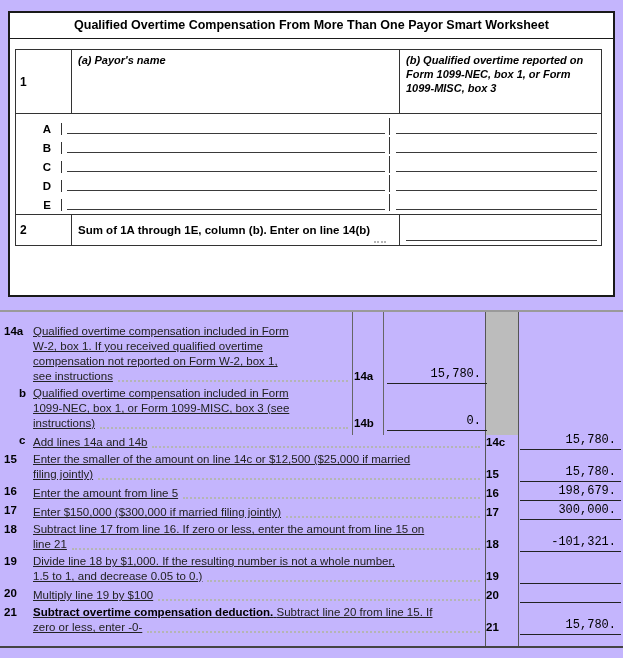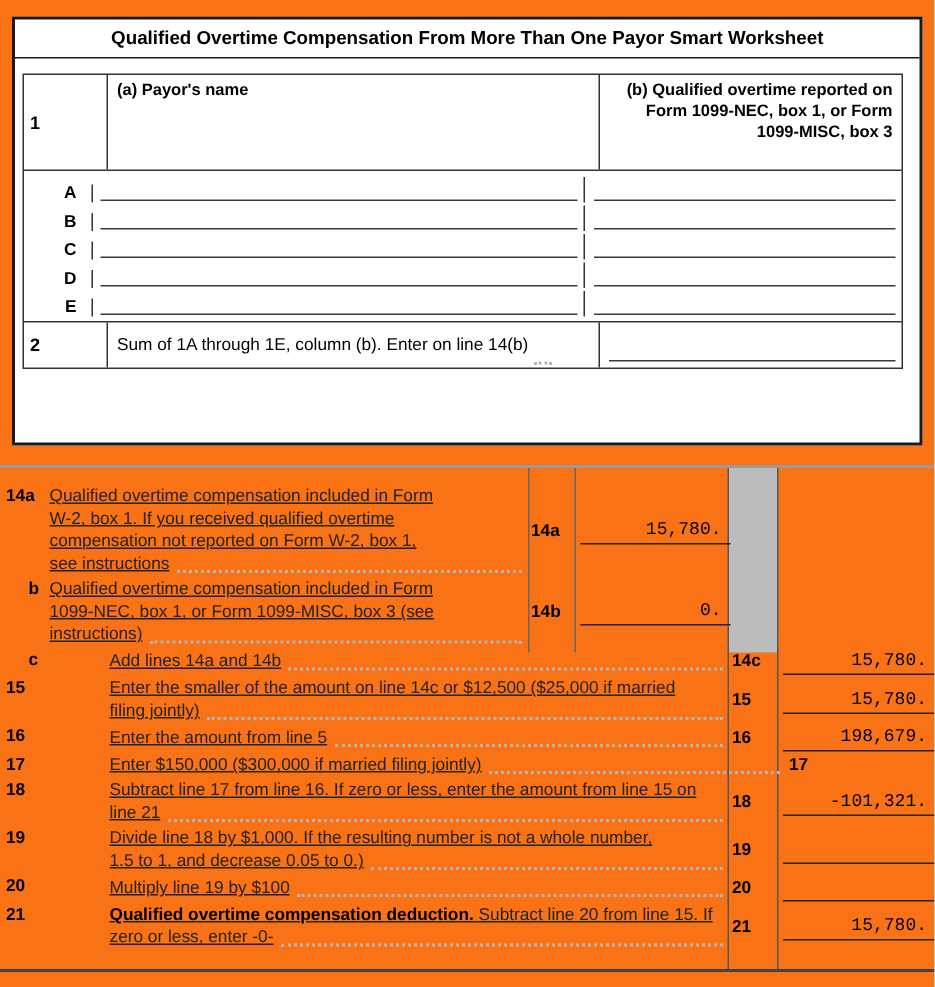--- a/index.html
+++ b/index.html
@@ -1,69 +1,69 @@
 <!DOCTYPE html>
 <html><head>
 <meta charset="utf-8">
 <style>
   html,body{margin:0;padding:0;background:#fff;}
   #canvas{
-    position:relative;width:623px;height:658px;background:#f97316;
+    position:relative;width:623px;height:658px;background:#c4b5fd;
     font-family:"Liberation Sans",sans-serif;color:#1a1a1a;overflow:hidden;
   }
   
   .wsbox{position:absolute;left:8px;top:11px;width:607px;height:286px;
     border:2px solid #1a1a1a;box-sizing:border-box;background:#fff;}
   .ws-title{height:25px;line-height:25px;text-align:center;font-weight:bold;
     font-size:12.5px;border-bottom:1px solid #1a1a1a;color:#000;}
   .ws-instr{padding-top:11px;text-align:center;font-style:italic;
     font-size:11.5px;line-height:15px;color:#222;}
   .ptable{margin:10px 11px 0 5px;border:1px solid #333;box-sizing:border-box;}
   .prow{display:flex;}
   .hd{height:63px;}
   .c1{width:56px;border-right:1px solid #333;box-sizing:border-box;flex-shrink:0;}
   .c2{width:328px;border-right:1px solid #333;box-sizing:border-box;flex-shrink:0;}
-  .c3{flex:1;text-align:right;}
+  .c3{flex:1;}
   .hd .c1{display:flex;align-items:center;}
   .rownum{font-weight:bold;font-size:12px;padding-left:4px;color:#000;}
-  .colhead{font-weight:bold;font-size:11px;line-height:14px;padding:3px 6px;color:#000;}
+  .colhead{font-weight:bold;font-size:11px;line-height:14px;padding:3px 6px;color:#000;font-style:italic;}
   .letters{border-top:1px solid #333;padding:2px 0 3px 0;}
   .lrow{display:flex;height:19px;align-items:flex-end;}
   .lrow .c1{border-right:1px solid #333;text-align:right;padding-right:10px;
     font-weight:bold;font-size:11.5px;color:#000;width:46px;}
   .lrow .c2{border-right:1px solid #333;display:flex;align-items:flex-end;}
   .lrow .c3{display:flex;align-items:flex-end;}
   .blank{flex:1;border-bottom:1px solid #3a3a3a;height:15px;}
   .lrow .c2 .blank{margin:0 4px 1px 5px;}
   .lrow .c3 .blank{margin:0 4px 1px 6px;}
   .sumrow{border-top:1px solid #333;height:30px;display:flex;}
   .sumrow .c1{display:flex;align-items:center;}
-  .sumrow .c2{display:flex;align-items:center;font-weight:normal;font-size:11.5px;color:#000;
+  .sumrow .c2{display:flex;align-items:center;font-weight:bold;font-size:11.5px;color:#000;
     padding-left:6px;box-sizing:border-box;}
   .sumrow .c3{display:flex;align-items:flex-end;}
   .sumrow .c3 .blank{margin:0 4px 4px 6px;}
   .mini-leader{width:12px;border-bottom:2px dotted #b5b5b5;margin:0 2px 2px 4px;align-self:flex-end;height:9px;}
   
   .lower{position:absolute;left:0;top:310px;width:623px;height:338px;
     box-sizing:border-box;border-top:2px solid #9a9a9a;border-bottom:2px solid #444;}
   .ovl{position:absolute;}
   .v1{left:352px;top:0;width:1px;height:123px;background:#666;}
   .v2{left:383px;top:0;width:1px;height:123px;background:#666;}
   .v3{left:485px;top:0;width:1px;height:334px;background:#555;}
   .v4{left:518px;top:0;width:1px;height:334px;background:#555;}
   .band{left:486px;top:0;width:32px;height:123px;background:#bcbcbc;}
   .rows{position:relative;padding-top:12px;}
-  .frow{display:flex;align-items:center;margin-bottom:2px;
+  .frow{display:flex;align-items:flex-end;margin-bottom:2px;
     font-size:11.5px;line-height:15px;color:#222;}
   .lnum{width:33px;box-sizing:border-box;padding-left:4px;font-weight:bold;
     color:#000;align-self:flex-start;flex-shrink:0;}
   .lnum.sub{padding-left:19px;}
   .ltext{box-sizing:border-box;text-decoration:underline;}
   .ltext.narrow{width:318px;}
-  .ltext.wide{width:450px;margin-left:40px;}
+  .ltext.wide{width:450px;}
   .tl{display:block;}
   .tl.last{display:flex;align-items:flex-end;}
   .leader{flex:1;min-width:8px;border-bottom:2px dotted #b5b5b5;margin:0 3px 2px 5px;height:10px;}
   .lref{width:33px;box-sizing:border-box;padding-left:3px;font-weight:bold;
     color:#000;flex-shrink:0;}
   .lamt{box-sizing:border-box;border-bottom:1px solid #222;text-align:right;
     font-family:"Liberation Mono",monospace;font-weight:normal;font-size:12px;color:#000;
     padding:0 6px 1px 0;height:17px;flex-shrink:0;}
   .lamt.mid{width:100px;margin-left:3px;}
   .lamt.right{width:101px;margin-left:4px;padding-right:5px;}
@@ -231,20 +231,21 @@
 
       <div class="frow">
         <div class="lnum">17</div>
         <div class="ltext wide">
           <span class="tl last">
               <span>Enter $150,000 ($300,000 if married filing jointly)</span>
               <span class="leader"></span>
             </span>
         </div>
         <div class="lref">17</div>
+        <div class="lamt right"><span>300,000.</span></div>
       </div>
 
       <div class="frow">
         <div class="lnum">18</div>
         <div class="ltext wide">
           <span class="tl">Subtract line 17 from line 16. If zero or less, enter the amount from line 15 on</span>
           <span class="tl last">
               <span>line 21</span>
               <span class="leader"></span>
             </span>
@@ -274,21 +275,21 @@
               <span class="leader"></span>
             </span>
         </div>
         <div class="lref">20</div>
         <div class="lamt right"><span></span></div>
       </div>
 
       <div class="frow">
         <div class="lnum">21</div>
         <div class="ltext wide">
-          <span class="tl"><span class="b">Qualified overtime compensation deduction.</span> <span>Subtract line 20 from line 15. If</span></span>
+          <span class="tl"><span class="b">Subtract overtime compensation deduction.</span> <span>Subtract line 20 from line 15. If</span></span>
           <span class="tl last">
               <span>zero or less, enter -0-</span>
               <span class="leader"></span>
             </span>
         </div>
         <div class="lref">21</div>
         <div class="lamt right"><span>15,780.</span></div>
       </div>
     </div>
   </div>

